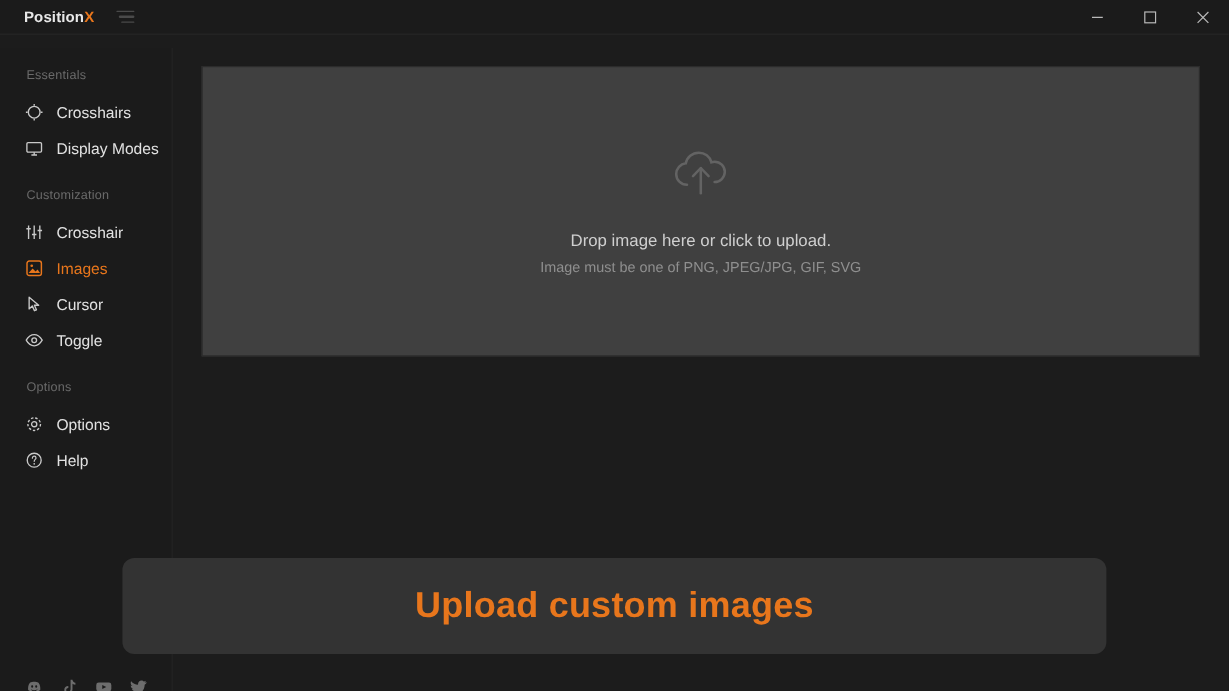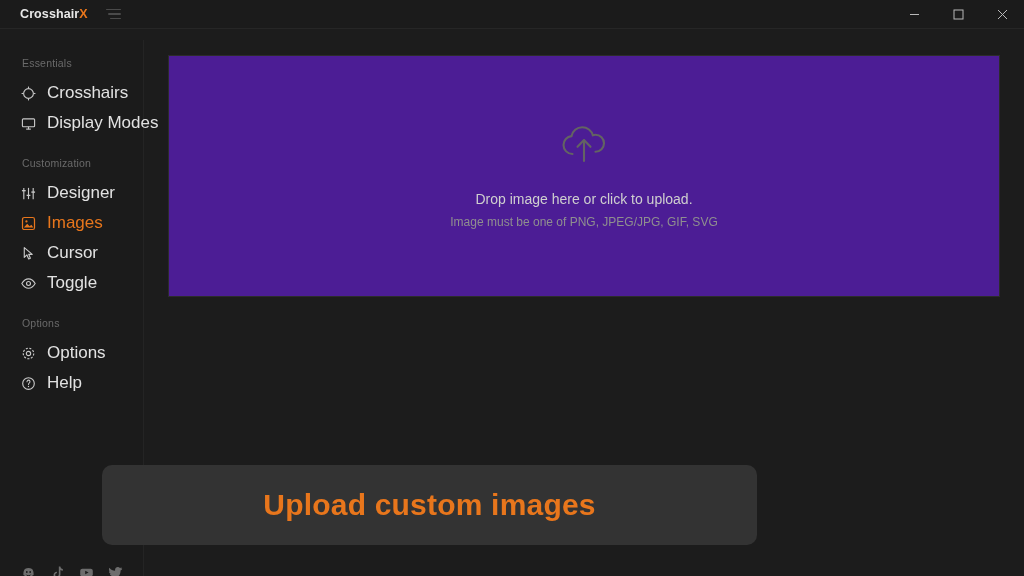--- a/index.html
+++ b/index.html
@@ -53,64 +53,64 @@
   }
   .nav-item {
     height: 30px; display: flex; align-items: center;
     padding-left: 20px; cursor: pointer; gap: 10px;
   }
   .nav-ico {
     width: 17px; height: 17px; display: flex; align-items: center; justify-content: center;
     flex: 0 0 17px;
   }
   .nav-ico svg { display: block; }
-  .nav-label { font-size: 17px; color: #e2e2e2; white-space: nowrap; }
+  .nav-label { font-size: 13px; color: #e2e2e2; white-space: nowrap; }
   .nav-item.active .nav-label { color: #e8761c; }
 
   .socials {
     position: absolute; left: 0; bottom: 6px; width: 144px;
     display: flex; align-items: center; gap: 12px; padding-left: 20px;
   }
   .social { width: 17px; height: 17px; cursor: pointer; display: flex;
             align-items: center; justify-content: center; }
   .social svg { display: block; }
 
   
   .main { position: absolute; left: 145px; top: 29px; width: 879px; height: 547px; }
 
   .dropzone {
     position: absolute; left: 23px; top: 26px; width: 832px; height: 242px;
-    background: #4c1d95;
+    background: #404040;
     border: 1px solid #2c2c2c;
     display: flex; flex-direction: column; align-items: center; justify-content: center;
     cursor: pointer;
   }
   .cloud-ico { margin-bottom: 22px; }
   .dz-title { font-size: 14px; color: #cfcfcf; margin-bottom: 8px; }
   .dz-sub { font-size: 12px; color: #8f8f8f; }
 
   
   .caption {
-    position: absolute; left: 102px; top: 465px; width: 655px; height: 80px;
+    position: absolute; left: 102px; top: 465px; width: 820px; height: 80px;
     background: #333333; border-radius: 10px;
     display: flex; align-items: center; justify-content: center;
     z-index: 5;
   }
   .caption-text {
     font-size: 30px; font-weight: bold; color: #e8761c; letter-spacing: .2px;
   }
 </style>
 </head>
 <body>
 
 <div id="app">
 
   <div class="titlebar">
     <div class="title-text">
-      <span>Crosshair</span><span class="accent">X</span>
+      <span>Position</span><span class="accent">X</span>
     </div>
     <div class="menu-btn">
       <i></i>
       <i></i>
       <i></i>
     </div>
 
     <div class="win-controls">
       <div class="win-btn">
         <svg width="11" height="11" viewBox="0 0 11 11">
@@ -170,21 +170,21 @@
       <span class="nav-ico">
         <svg width="15" height="15" viewBox="0 0 16 16">
           <line x1="3" y1="2" x2="3" y2="14" stroke="#c9c9c9" stroke-width="1.2"></line>
           <line x1="8" y1="2" x2="8" y2="14" stroke="#c9c9c9" stroke-width="1.2"></line>
           <line x1="13" y1="2" x2="13" y2="14" stroke="#c9c9c9" stroke-width="1.2"></line>
           <line x1="1" y1="5" x2="5" y2="5" stroke="#c9c9c9" stroke-width="1.4"></line>
           <line x1="6" y1="10" x2="10" y2="10" stroke="#c9c9c9" stroke-width="1.4"></line>
           <line x1="11" y1="6.5" x2="15" y2="6.5" stroke="#c9c9c9" stroke-width="1.4"></line>
         </svg>
       </span>
-      <span class="nav-label">Designer</span>
+      <span class="nav-label">Crosshair</span>
     </div>
 
     <div class="nav-item active">
       <span class="nav-ico">
         <svg width="15" height="15" viewBox="0 0 16 16">
           <rect x="1.6" y="1.6" width="12.8" height="12.8" rx="2" fill="none" stroke="#e8761c" stroke-width="1.3"></rect>
           <circle cx="5.8" cy="5.8" r="1.2" fill="#e8761c"></circle>
           <path d="M3 12.2 L6.6 8.2 L9.2 11 L11 9.2 L13.2 12.2 Z" fill="#e8761c"></path>
         </svg>
       </span>

